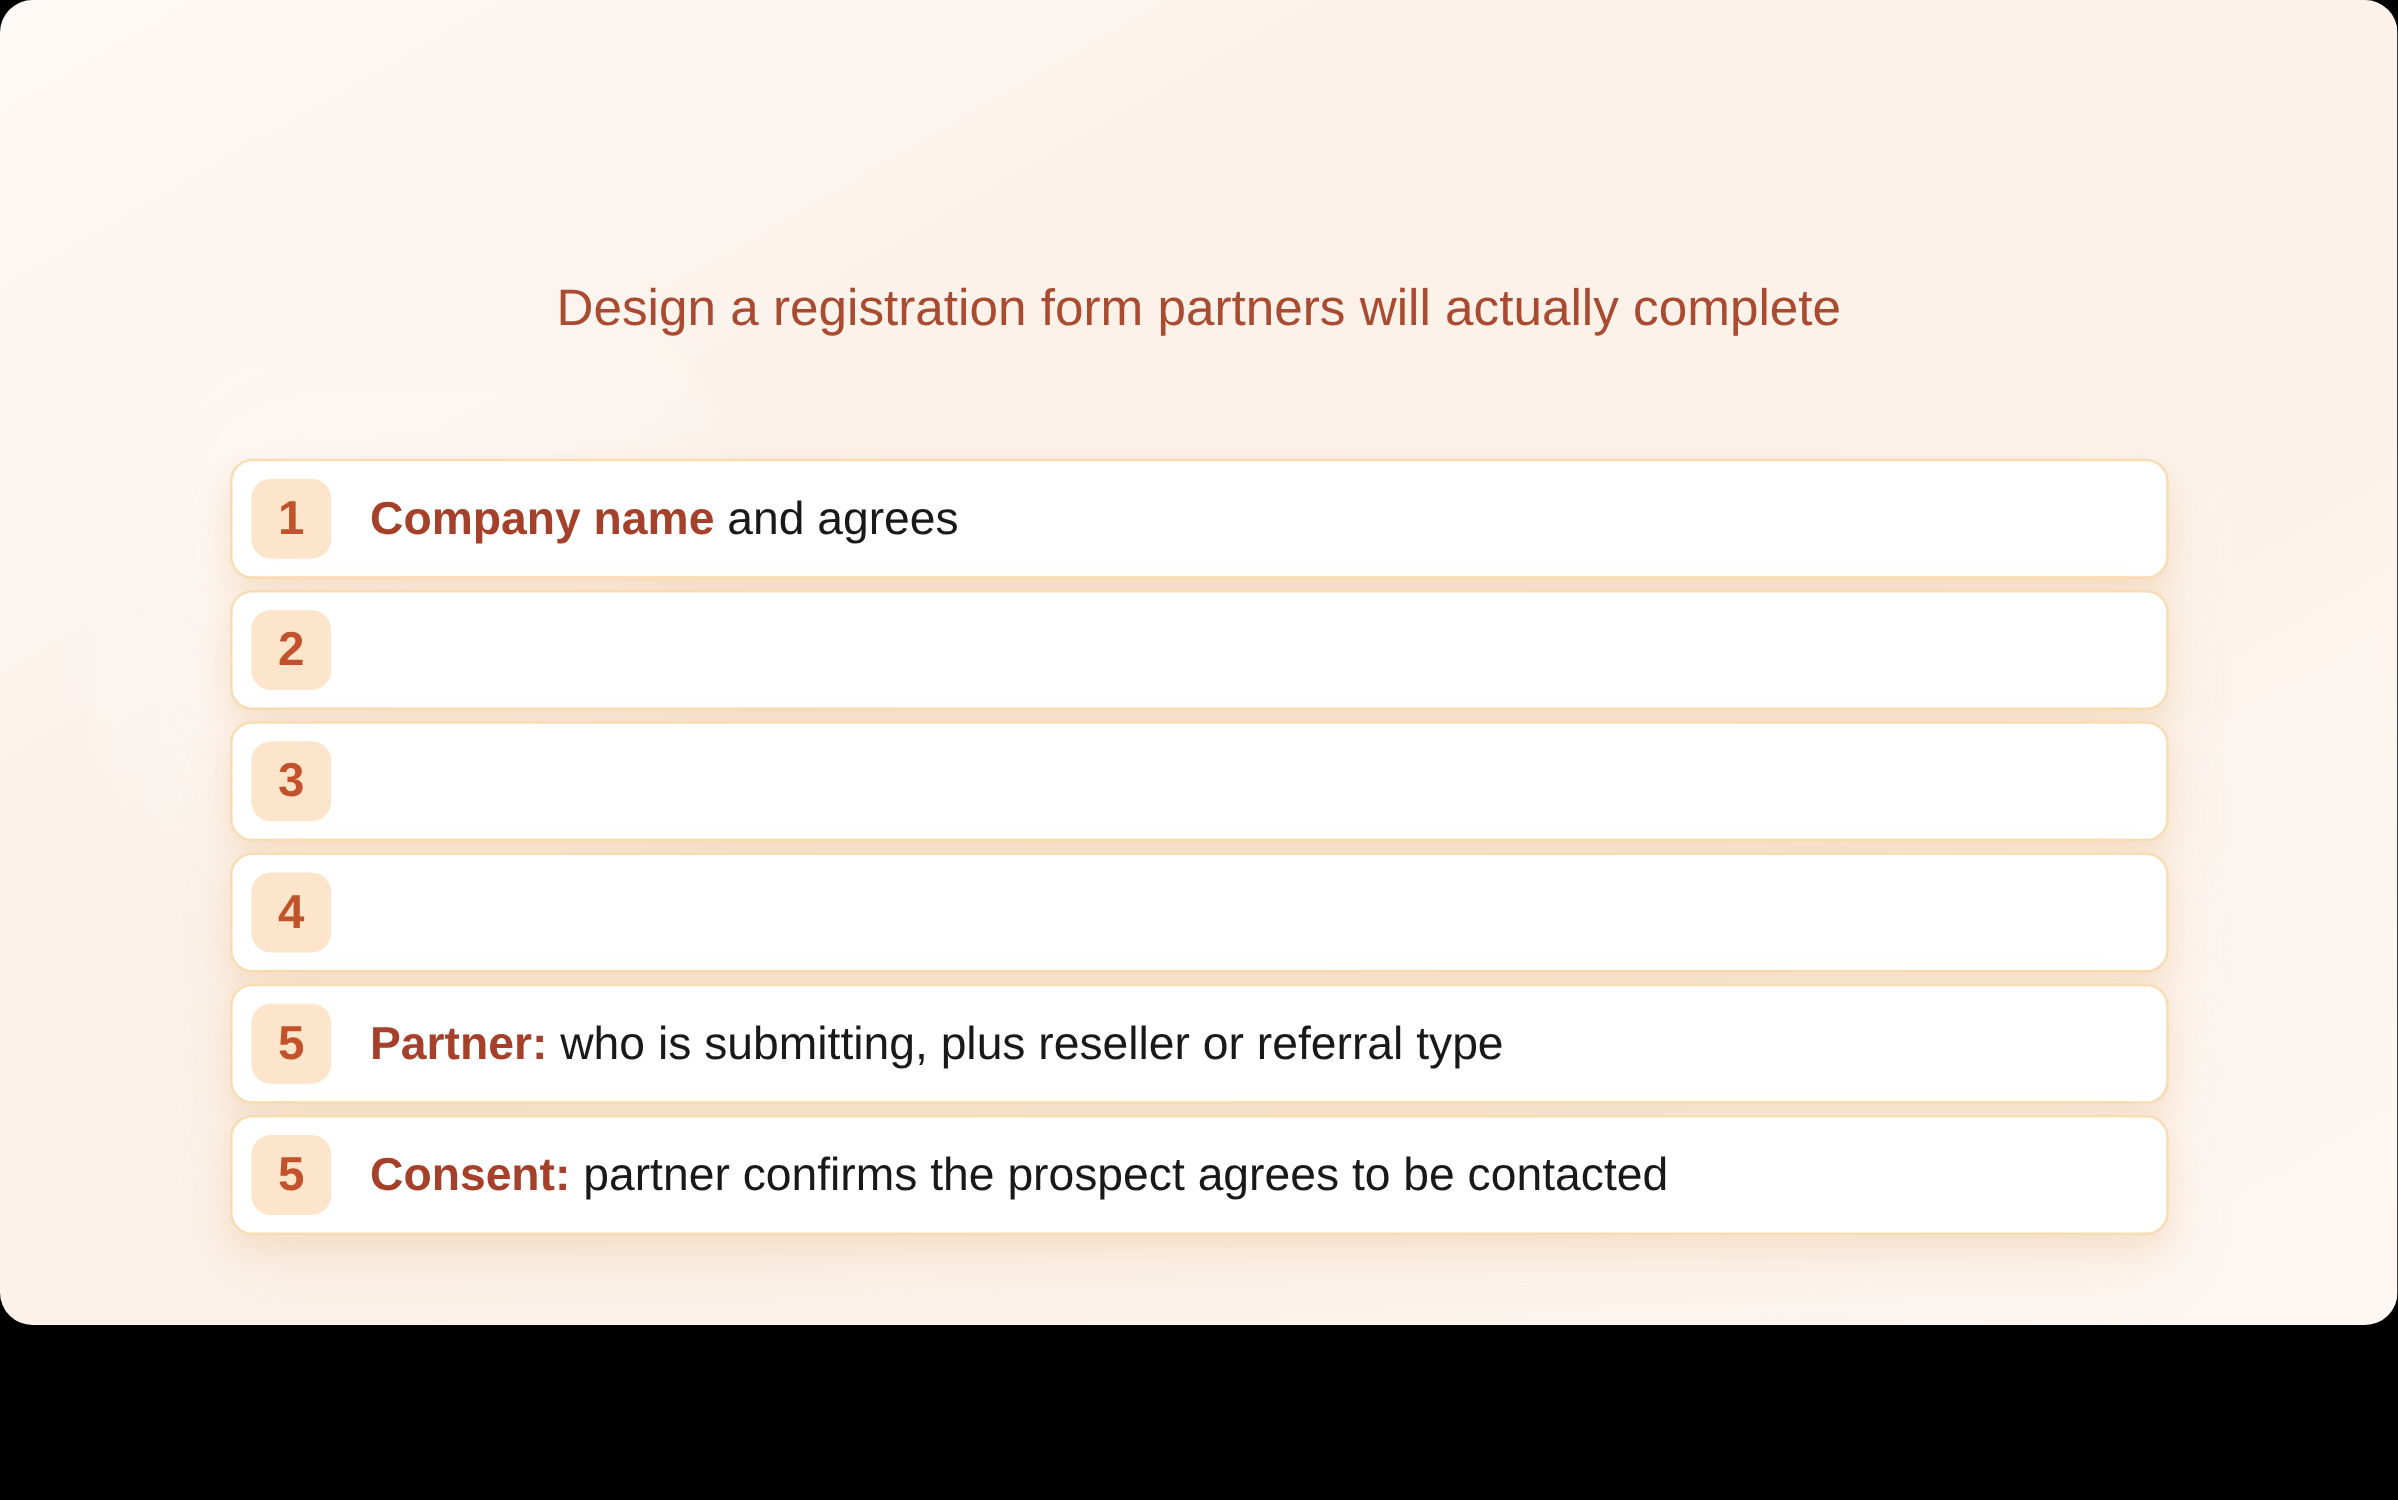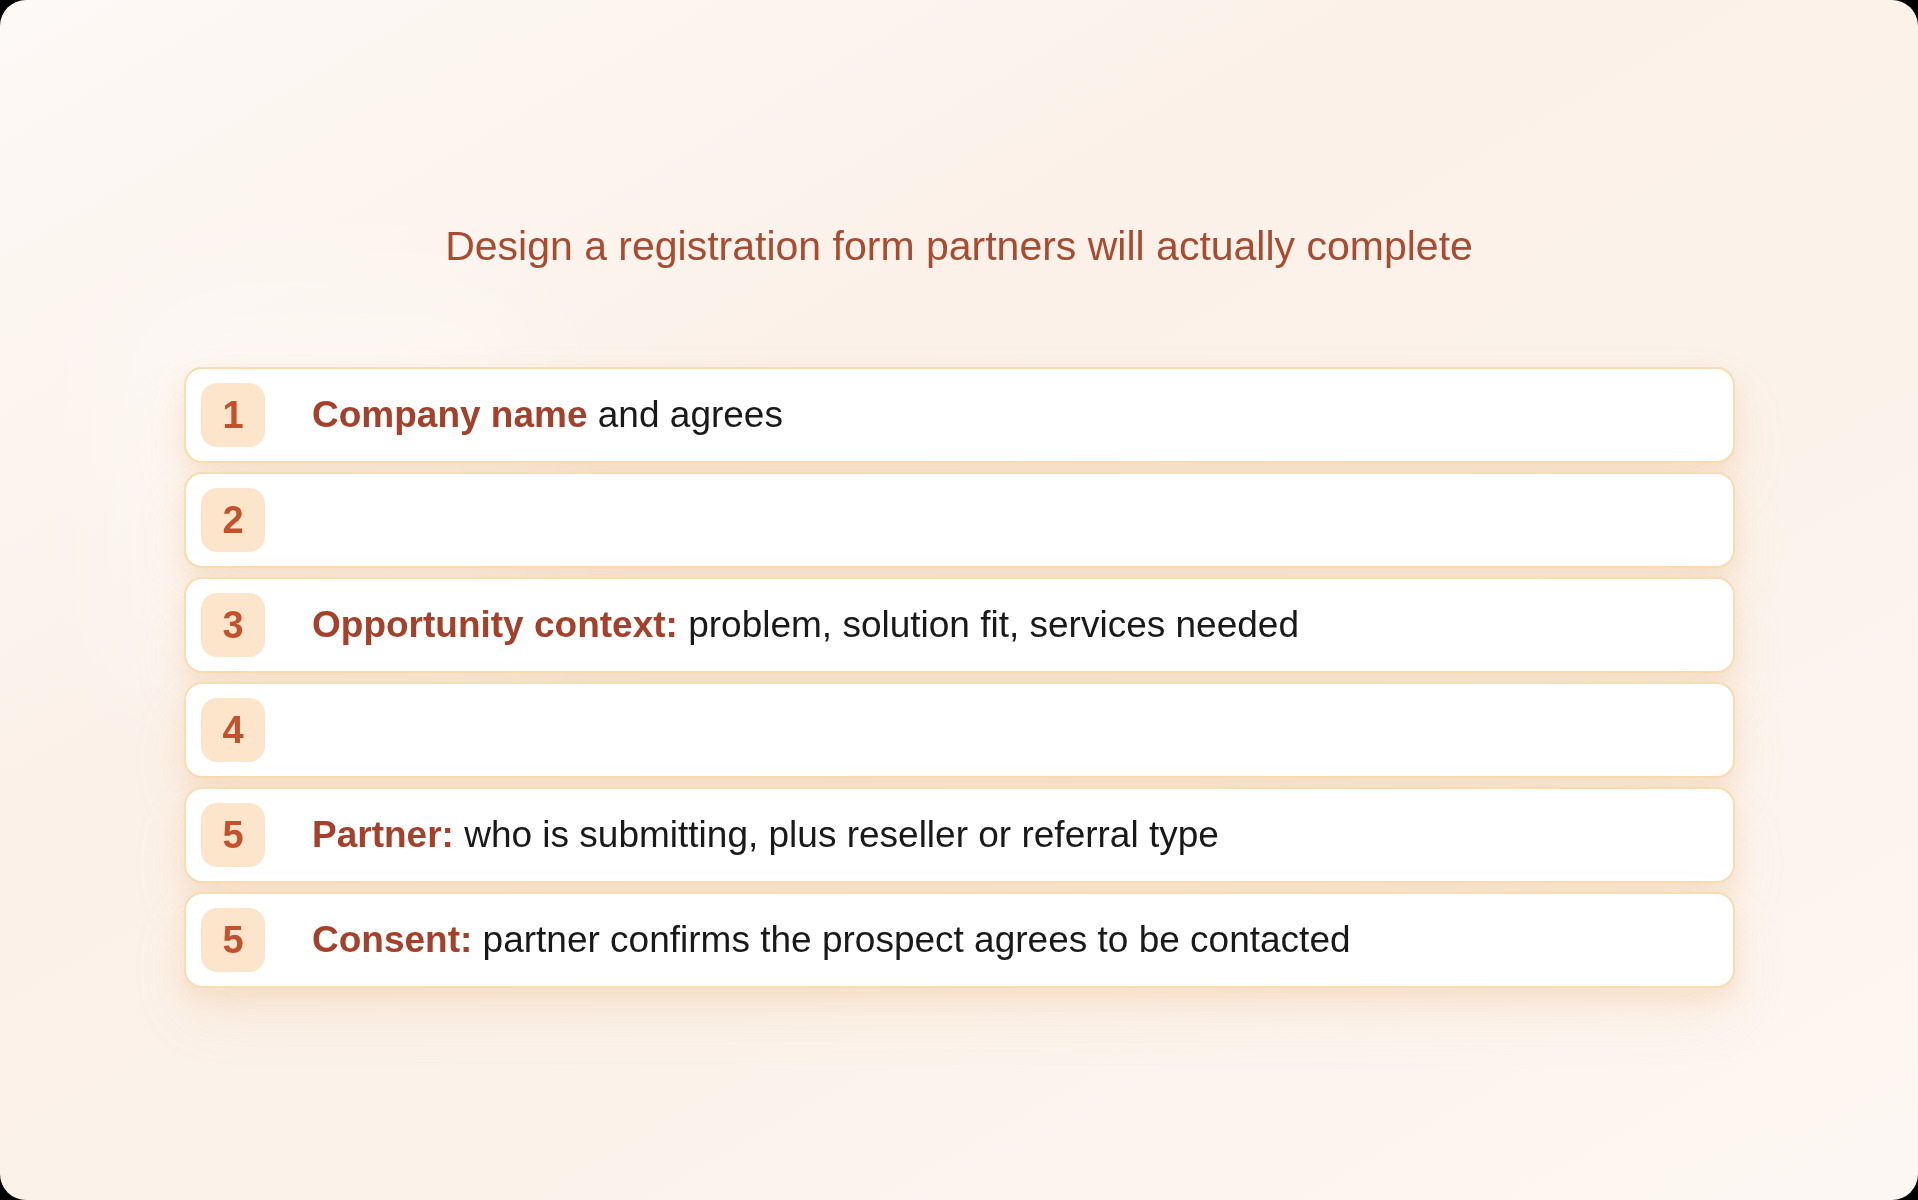--- a/index.html
+++ b/index.html
@@ -3,21 +3,21 @@
 <meta charset="utf-8">
 <style>
   html, body {
     margin: 0;
     padding: 0;
     background: #000;
   }
   .slide {
     position: relative;
     width: 1918px;
-    height: 1200px;
+    height: 1060px;
     box-sizing: border-box;
     border-radius: 26px;
     overflow: hidden;
     background: linear-gradient(150deg, #fdf9f6 0%, #fbf1e9 35%, #fbf2ea 62%, #fdf7f3 100%);
     font-family: "Liberation Sans", sans-serif;
   }
   .bg-glow {
     position: absolute;
     left: 120px;
     top: 280px;
@@ -75,40 +75,38 @@
     margin-right: 31px;
   }
   .text {
     font-size: 37px;
     color: var(--body-text, #191919);
     white-space: nowrap;
   }
   .lead {
     color: var(--lead-color, #a5402a);
     font-weight: 700;
-    margin-left: 16px;
   }
 </style>
 </head>
 <body>
 
 <div class="slide" style="--title-color: #a94b31; --lead-color: #a5402a; --body-text: #191919; --badge-bg: #fce5cb; --badge-number: #c2522c; --card-border: #f8dcb2;">
   <div class="bg-glow"></div>
   <h1 class="title">Design a registration form partners will actually complete</h1>
   <div class="list">
       <div class="card">
         <div class="badge">1</div>
         <div class="text"><span class="lead">Company name</span><span> and agrees</span></div>
       </div>
       <div class="card">
         <div class="badge">2</div>
       </div>
       <div class="card">
         <div class="badge">3</div>
-        <div class="text"><span class="lead">Opportunity context:</span><span> problem, solution fit, services needed</span></div>
       </div>
       <div class="card">
         <div class="badge">4</div>
       </div>
       <div class="card">
         <div class="badge">5</div>
         <div class="text"><span class="lead">Partner:</span><span> who is submitting, plus reseller or referral type</span></div>
       </div>
       <div class="card">
         <div class="badge">5</div>

